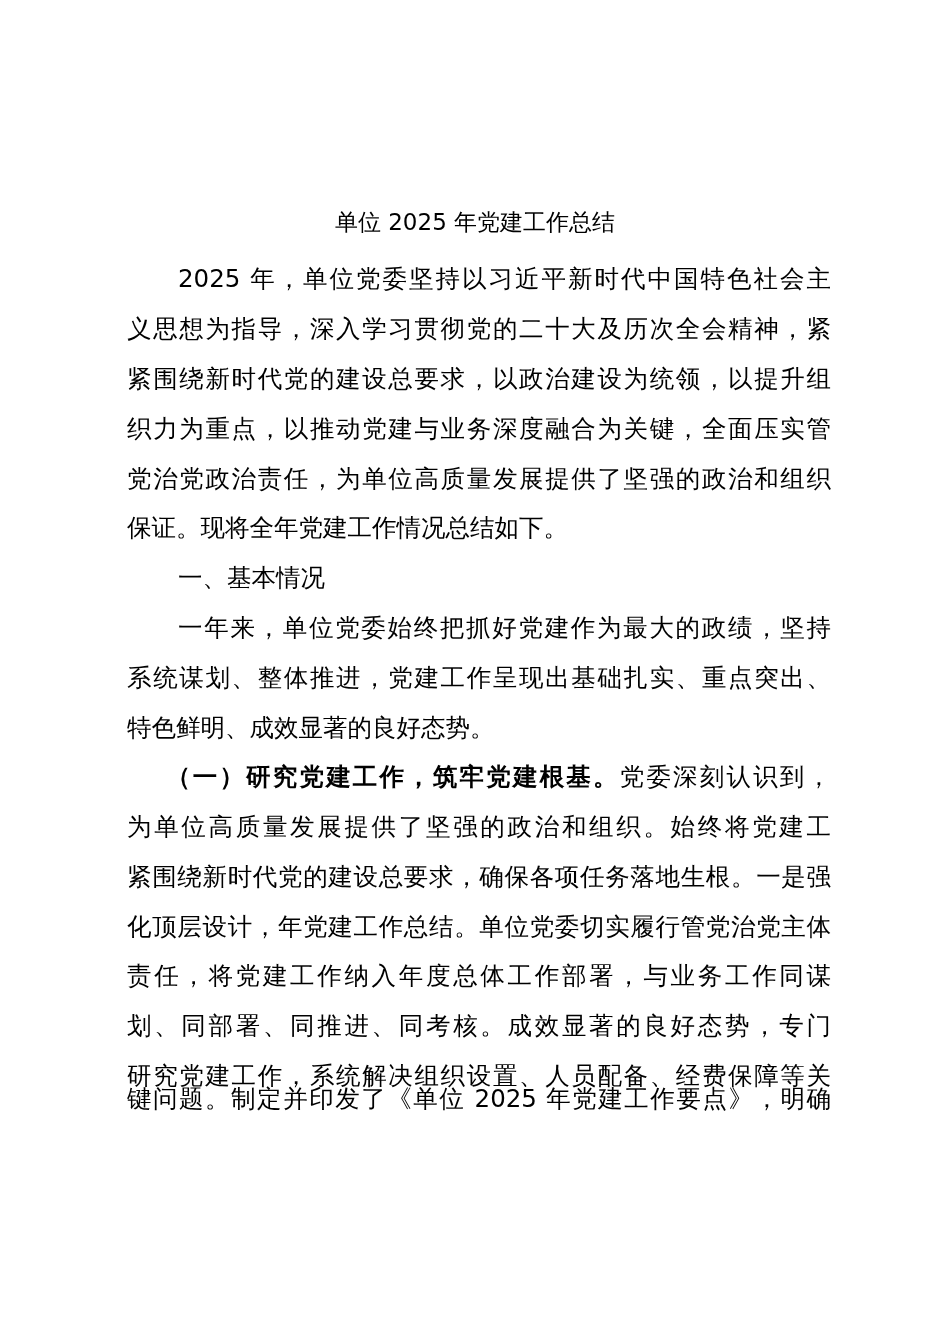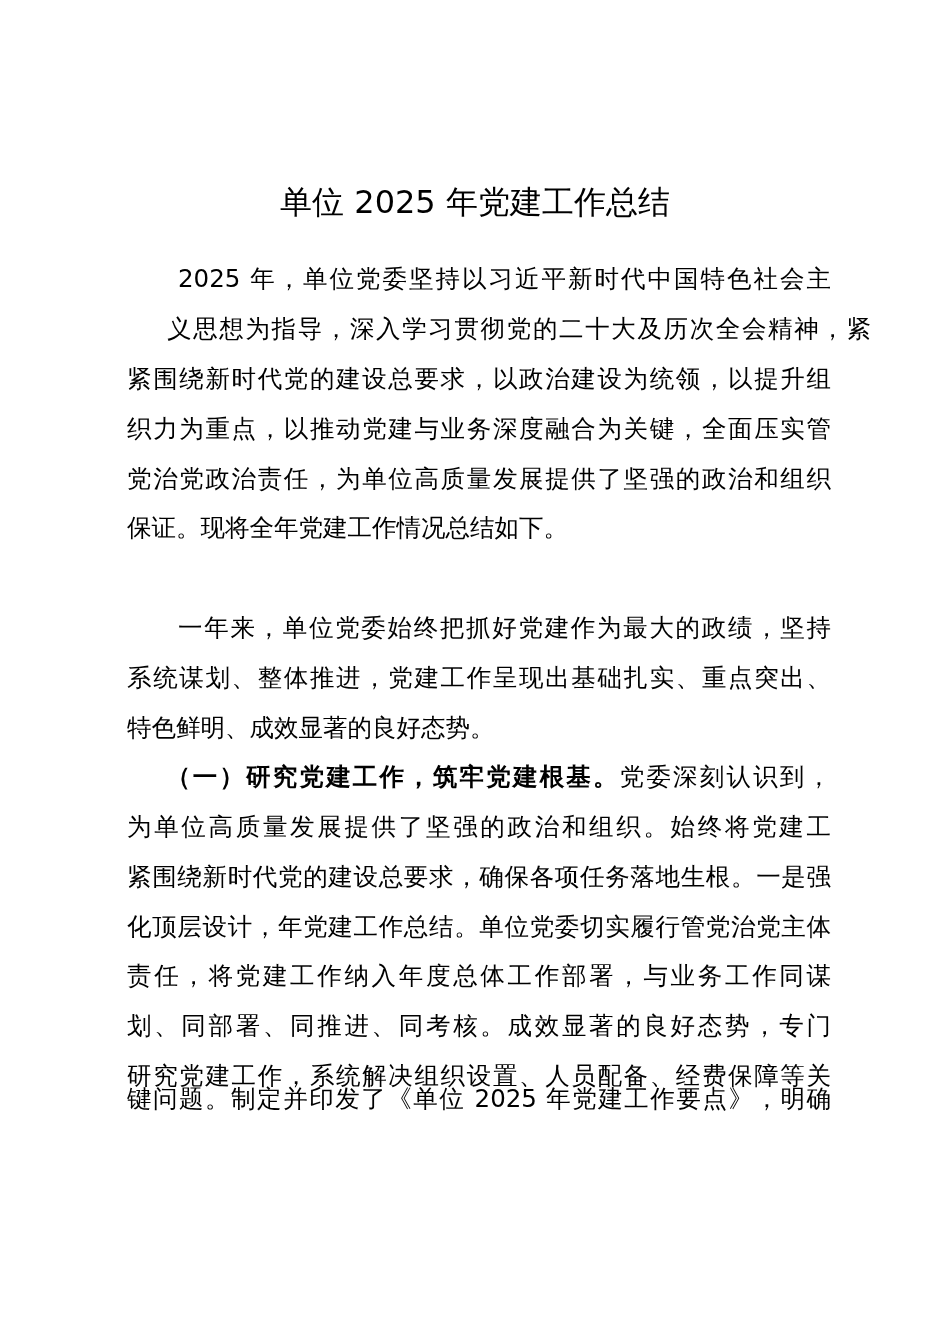--- a/index.html
+++ b/index.html
@@ -20,23 +20,23 @@
       left: 0;
       top: 0;
       width: 950px;
       height: 1344px;
       background: #ffffff;
     }
     .title {
       position: absolute;
       left: 0;
       width: 950px;
-      top: 180px;
+      top: 200px;
       text-align: center;
-      font-size: 32px;
+      font-size: 23px;
       line-height: 44px;
       letter-spacing: 0px;
       white-space: nowrap;
     }
     .line {
       position: absolute;
       left: 127px;
       width: 704px;
       font-size: 24.5px;
       line-height: 34px;
@@ -57,27 +57,28 @@
   </style>
 </head>
 <body>
 
 <div class="page">
 
   <div class="title">单位 2025 年党建工作总结</div>
 
   <div>
     <div class="line indent" style="top:262px;">2025 年，单位党委坚持以习近平新时代中国特色社会主</div>
-    <div class="line" style="top:312px;margin-left:40px;">义思想为指导，深入学习贯彻党的二十大及历次全会精神，紧</div>
+    <div class="line" style="top:312px;">义思想为指导，深入学习贯彻党的二十大及历次全会精神，紧</div>
     <div class="line" style="top:362px;">紧围绕新时代党的建设总要求，以政治建设为统领，以提升组</div>
     <div class="line" style="top:412px;">织力为重点，以推动党建与业务深度融合为关键，全面压实管</div>
     <div class="line" style="top:462px;">党治党政治责任，为单位高质量发展提供了坚强的政治和组织</div>
     <div class="line last" style="top:511px;">保证。现将全年党建工作情况总结如下。</div>
   </div>
 
+  <div class="line indent last" style="top:561px;">一、基本情况</div>
 
   <div>
     <div class="line indent" style="top:611px;">一年来，单位党委始终把抓好党建作为最大的政绩，坚持</div>
     <div class="line" style="top:661px;">系统谋划、整体推进，党建工作呈现出基础扎实、重点突出、</div>
     <div class="line last" style="top:711px;">特色鲜明、成效显著的良好态势。</div>
   </div>
 
   <div>
     <div class="line indent" style="top:760px; left:166px; width:665px;"><span class="bold">（一）研究党建工作，筑牢党建根基。</span><span>党委深刻认识到，</span></div>
     <div class="line" style="top:810px;">为单位高质量发展提供了坚强的政治和组织。始终将党建工</div>

